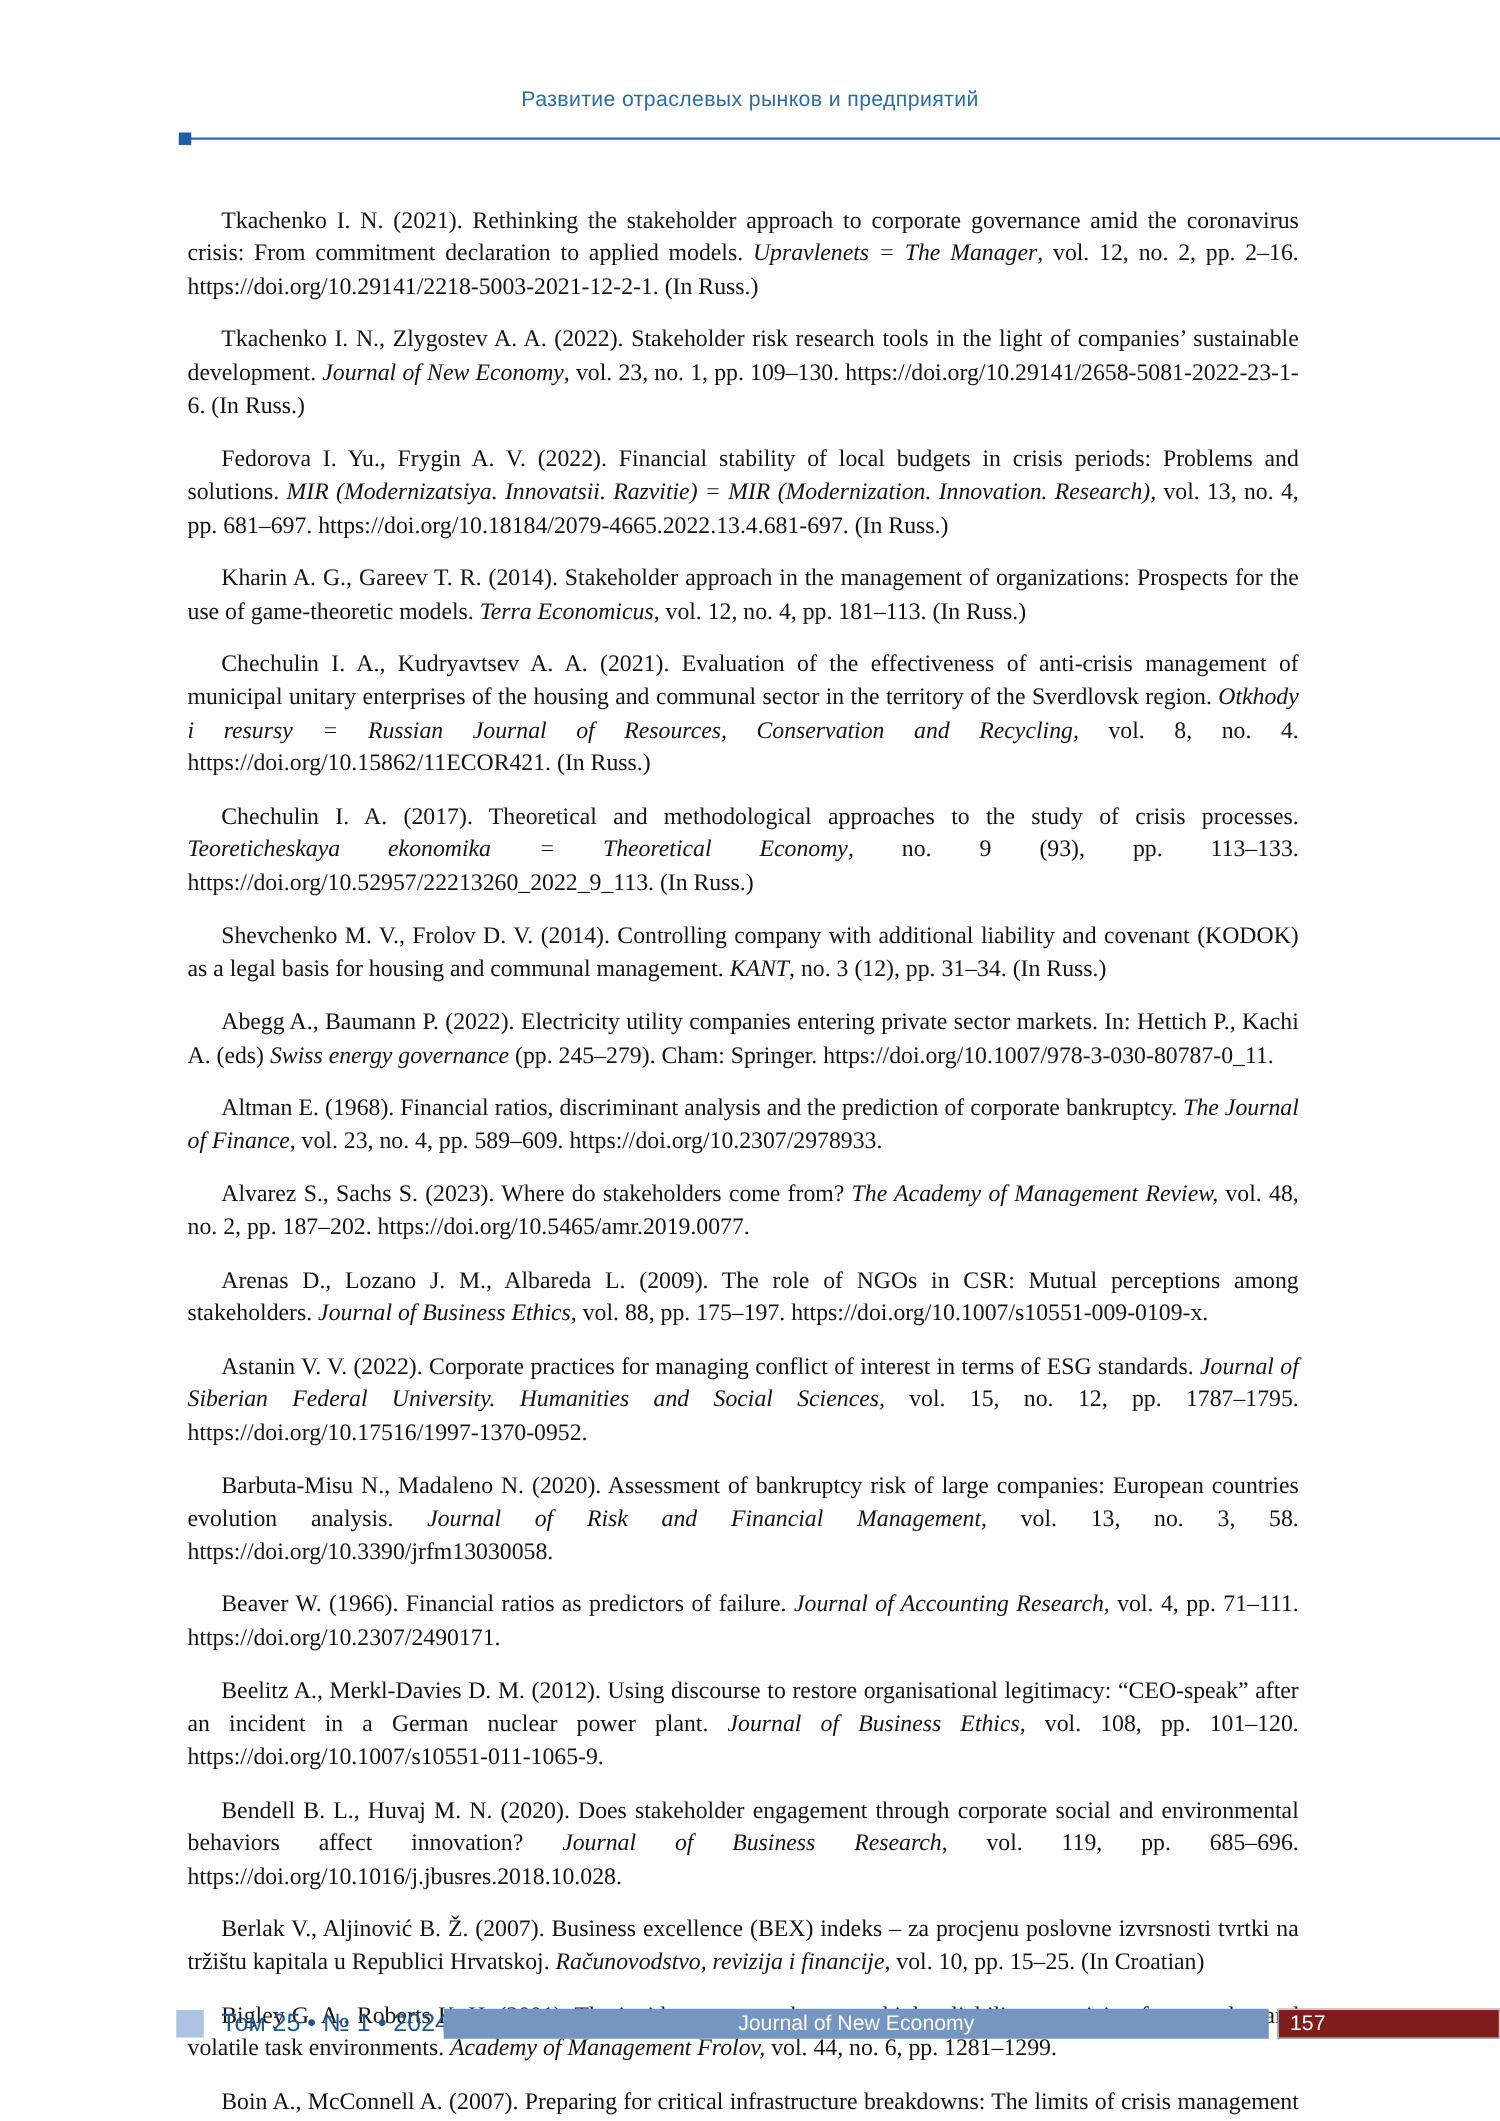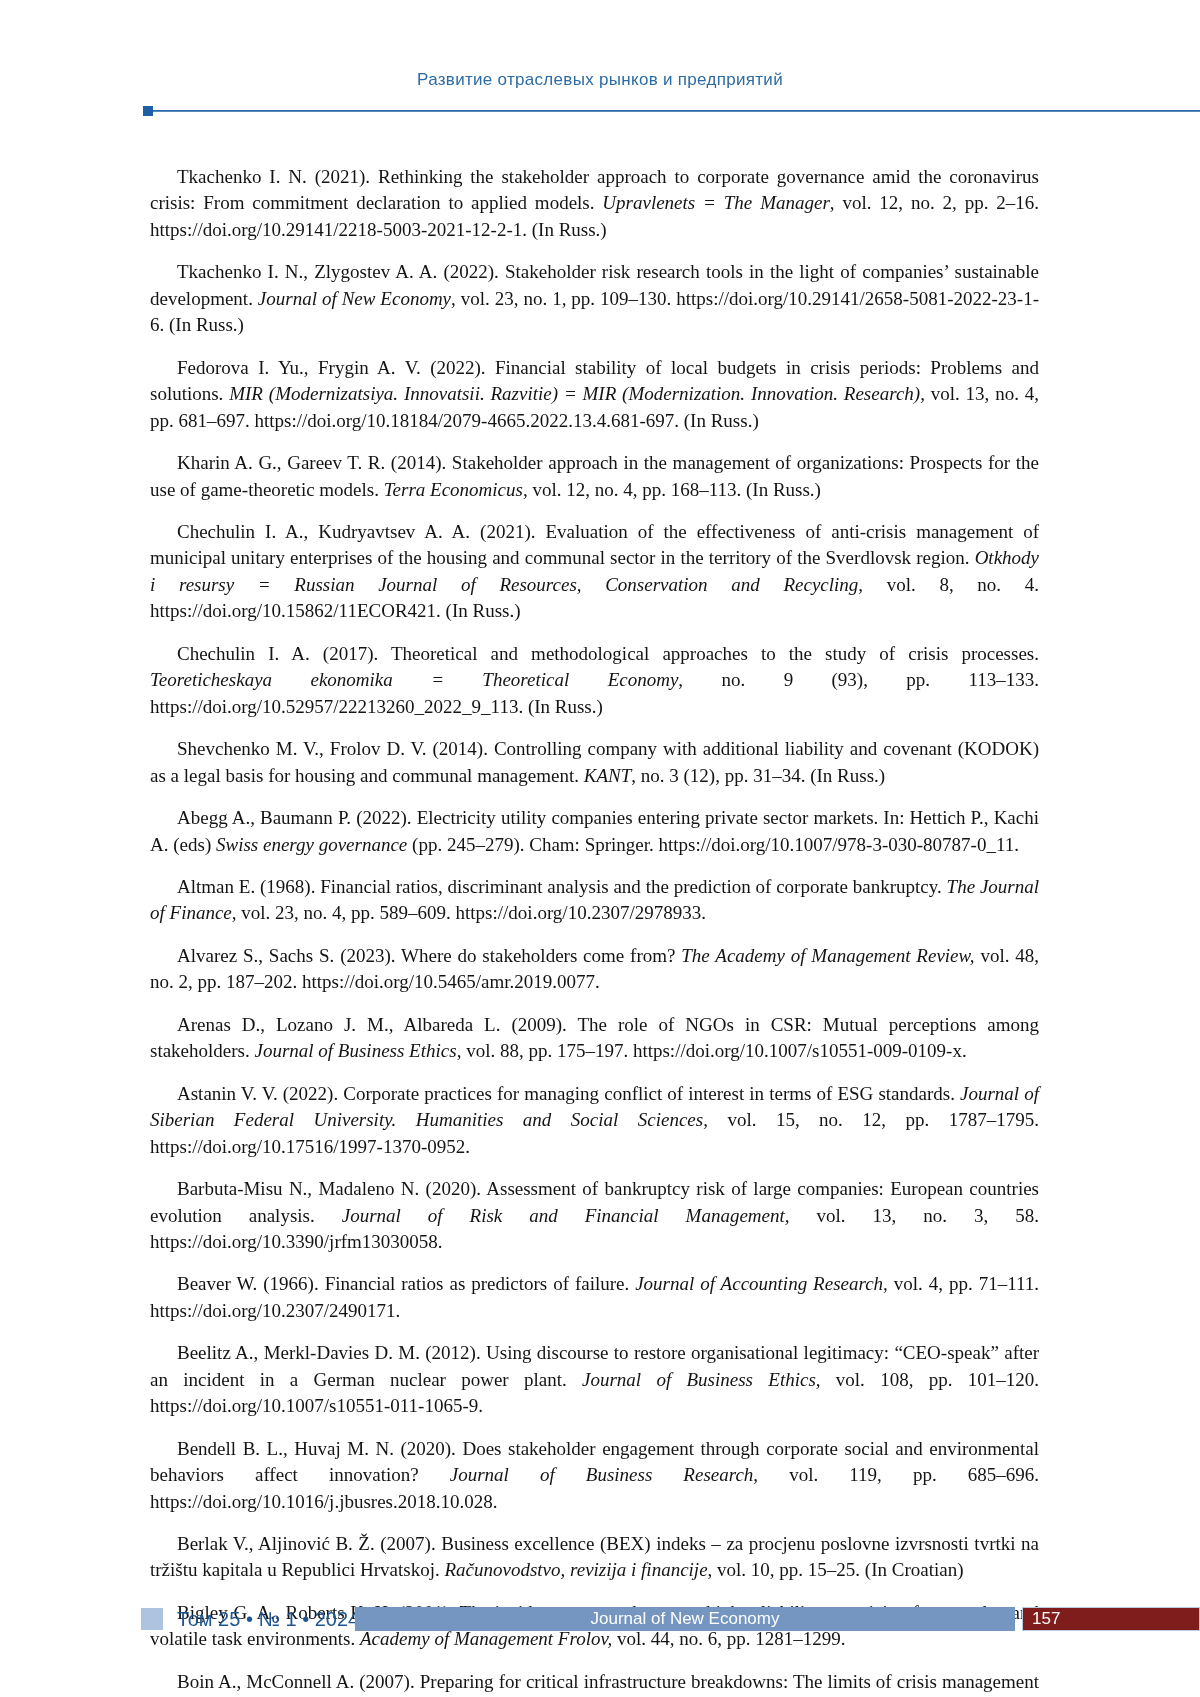--- a/index.html
+++ b/index.html
@@ -74,21 +74,21 @@
 <div class="page">
 
   <div class="running-head">Развитие отраслевых рынков и предприятий</div>
 
   <div class="header-rule"></div>
 
   <div class="refs">
       <p class="ref"><span>Tkachenko I. N. (2021). Rethinking the stakeholder approach to corporate governance amid the coronavirus crisis: From commitment declaration to applied models. </span><i>Upravlenets = The Manager</i><span>, vol. 12, no. 2, pp. 2–16. https://doi.org/10.29141/2218-5003-2021-12-2-1. (In Russ.)</span></p>
       <p class="ref"><span>Tkachenko I. N., Zlygostev A. A. (2022). Stakeholder risk research tools in the light of companies’ sustainable development. </span><i>Journal of New Economy</i><span>, vol. 23, no. 1, pp. 109–130. https://doi.org/10.29141/2658-5081-2022-23-1-6.  (In Russ.)</span></p>
       <p class="ref"><span>Fedorova I. Yu., Frygin A. V. (2022). Financial stability of local budgets in crisis periods: Problems and solutions. </span><i>MIR (Modernizatsiya. Innovatsii. Razvitie) = MIR (Modernization. Innovation. Research),</i><span> vol. 13, no. 4, pp. 681–697. https://doi.org/10.18184/2079-4665.2022.13.4.681-697. (In Russ.)</span></p>
-      <p class="ref"><span>Kharin A. G., Gareev T. R. (2014). Stakeholder approach in the management of organizations: Prospects for the use of game-theoretic models. </span><i>Terra Economicus</i><span>, vol. 12, no. 4, pp. 168–113. (In Russ.)</span></p>
+      <p class="ref"><span>Kharin A. G., Gareev T. R. (2014). Stakeholder approach in the management of organizations: Prospects for the use of game-theoretic models. </span><i>Terra Economicus</i><span>, vol. 12, no. 4, pp. 181–113. (In Russ.)</span></p>
       <p class="ref"><span>Chechulin I. A., Kudryavtsev A. A. (2021). Evaluation of the effectiveness of anti-crisis management of municipal unitary enterprises of the housing and communal sector in the territory of the Sverdlovsk region. </span><i>Otkhody i resursy = Russian Journal of Resources, Conservation and Recycling,</i><span> vol. 8, no. 4. https://doi.org/10.15862/11ECOR421. (In Russ.)</span></p>
       <p class="ref"><span>Chechulin I. A. (2017). Theoretical and methodological approaches to the study of crisis processes. </span><i>Teoreticheskaya ekonomika = Theoretical Economy</i><span>, no. 9 (93), pp. 113–133. https://doi.org/10.52957/22213260_2022_9_113. (In Russ.)</span></p>
       <p class="ref"><span>Shevchenko M. V., Frolov D. V. (2014). Controlling company with additional liability and covenant (KODOK) as a legal basis for housing and communal management. </span><i>KANT</i><span>, no. 3 (12), pp. 31–34. (In Russ.)</span></p>
       <p class="ref"><span>Abegg A., Baumann P. (2022). Electricity utility companies entering private sector markets. In: Hettich P., Kachi A. (eds) </span><i>Swiss energy governance</i><span> (pp. 245–279). Cham: Springer. https://doi.org/10.1007/978-3-030-80787-0_11.</span></p>
       <p class="ref"><span>Altman E. (1968). Financial ratios, discriminant analysis and the prediction of corporate bankruptcy. </span><i>The Journal of Finance</i><span>, vol. 23, no. 4, pp. 589–609. https://doi.org/10.2307/2978933.</span></p>
       <p class="ref"><span>Alvarez S., Sachs S. (2023). Where do stakeholders come from? </span><i>The Academy of Management Review,</i><span> vol. 48, no. 2, pp. 187–202. https://doi.org/10.5465/amr.2019.0077.</span></p>
       <p class="ref"><span>Arenas D., Lozano J. M., Albareda L.  (2009). The role of NGOs in CSR: Mutual perceptions among stakeholders. </span><i>Journal of Business Ethics</i><span>, vol. 88, pp. 175–197. https://doi.org/10.1007/s10551-009-0109-x.</span></p>
       <p class="ref"><span>Astanin V. V. (2022). Corporate practices for managing conflict of interest in terms of ESG standards. </span><i>Journal of Siberian Federal University. Humanities and Social Sciences,</i><span> vol. 15, no. 12, pp. 1787–1795. https://doi.org/10.17516/1997-1370-0952.</span></p>
       <p class="ref"><span>Barbuta-Misu N., Madaleno N. (2020). Assessment of bankruptcy risk of large companies: European countries evolution analysis. </span><i>Journal of Risk and Financial Management,</i><span> vol. 13, no. 3, 58. https://doi.org/10.3390/jrfm13030058.</span></p>
       <p class="ref"><span>Beaver W. (1966). Financial ratios as predictors of failure. </span><i>Journal of Accounting Research,</i><span> vol. 4, pp. 71–111. https://doi.org/10.2307/2490171.</span></p>

